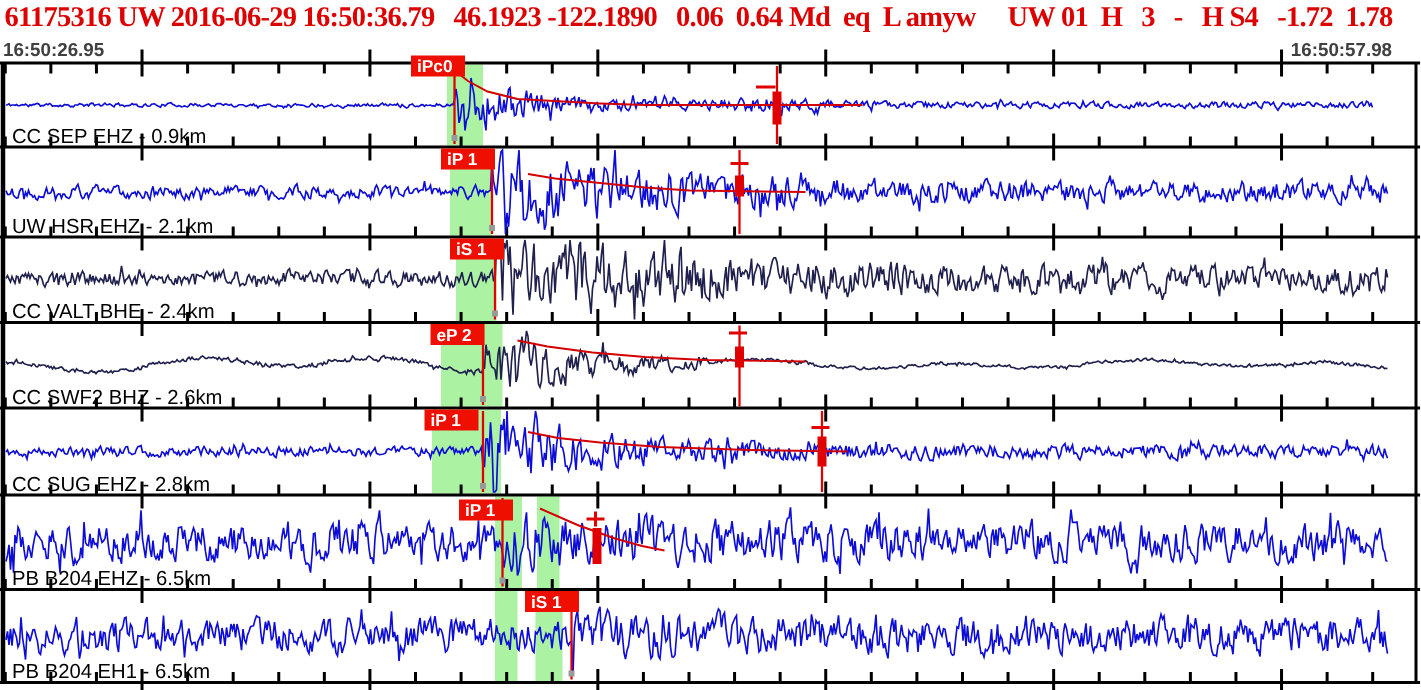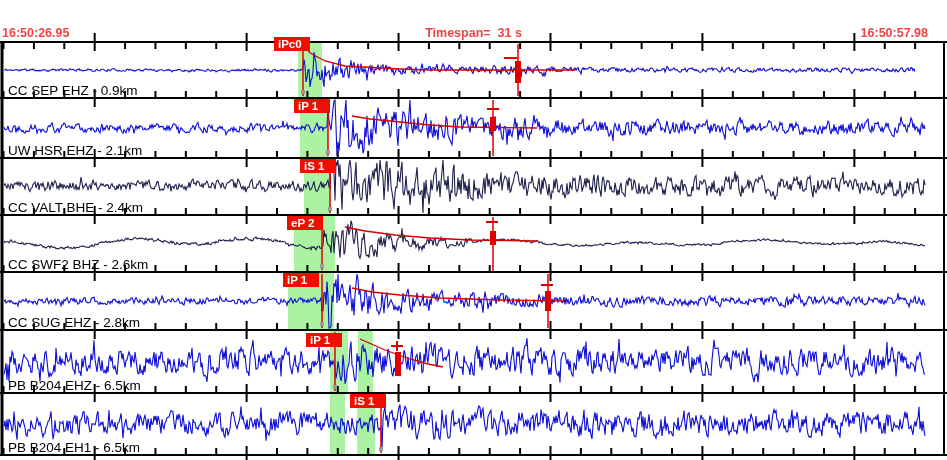--- a/index.html
+++ b/index.html
@@ -1,33 +1,33 @@
 <!DOCTYPE html>
 <html><head>
 <meta charset="utf-8">
 <style>
   html,body{margin:0;padding:0;background:#ffffff;}
   #app{position:relative;width:947px;height:460px;background:#ffffff;overflow:hidden;
        font-family:"Liberation Sans",sans-serif;}
   #header-line1{position:absolute;left:3px;top:1px;width:944px;height:26px;
        color:#dd0000;font-family:"Liberation Serif","DejaVu Serif",serif;
        font-weight:bold;font-size:19px;letter-spacing:-0.5px;white-space:pre;overflow:hidden;}
-  .subhead{position:absolute;top:26px;color:#ef4444;font-weight:bold;font-size:12.5px;
+  .subhead{position:absolute;top:26px;color:#404040;font-weight:bold;font-size:12.5px;
        font-family:"Liberation Sans",sans-serif;white-space:pre;}
   #start-time{left:2px;}
   #timespan{left:0;width:947px;text-align:center;}
   #end-time{right:19px;}
   svg text{font-family:"Liberation Sans",sans-serif;}
 </style>
 </head>
 <body>
 
 <div id="app">
+  <div id="header-line1">61175316 UW 2016-06-29 16:50:36.79   46.1923 -122.1890   0.06  0.64 Md  eq  L amyw     UW 01  H   3   -   H S4   -1.72  1.78</div>
   <div id="start-time" class="subhead">16:50:26.95</div>
-  <div id="timespan" class="subhead">Timespan=  31 s</div>
   <div id="end-time" class="subhead">16:50:57.98</div>
   <svg id="plot" width="947" height="460" viewBox="0 0 947 460" style="position:absolute;left:0;top:0;">
       <rect x="298" y="43" width="24" height="54" fill="#abf2a2"></rect>
       <rect x="300" y="99" width="28" height="58" fill="#abf2a2"></rect>
       <rect x="304" y="159" width="27" height="55" fill="#abf2a2"></rect>
       <rect x="294" y="216" width="41" height="55" fill="#abf2a2"></rect>
       <rect x="288" y="273" width="46" height="56" fill="#abf2a2"></rect>
       <rect x="330" y="331" width="18" height="61" fill="#abf2a2"></rect>
       <rect x="358" y="331" width="15" height="61" fill="#abf2a2"></rect>
       <rect x="330" y="394" width="15" height="60" fill="#abf2a2"></rect>

